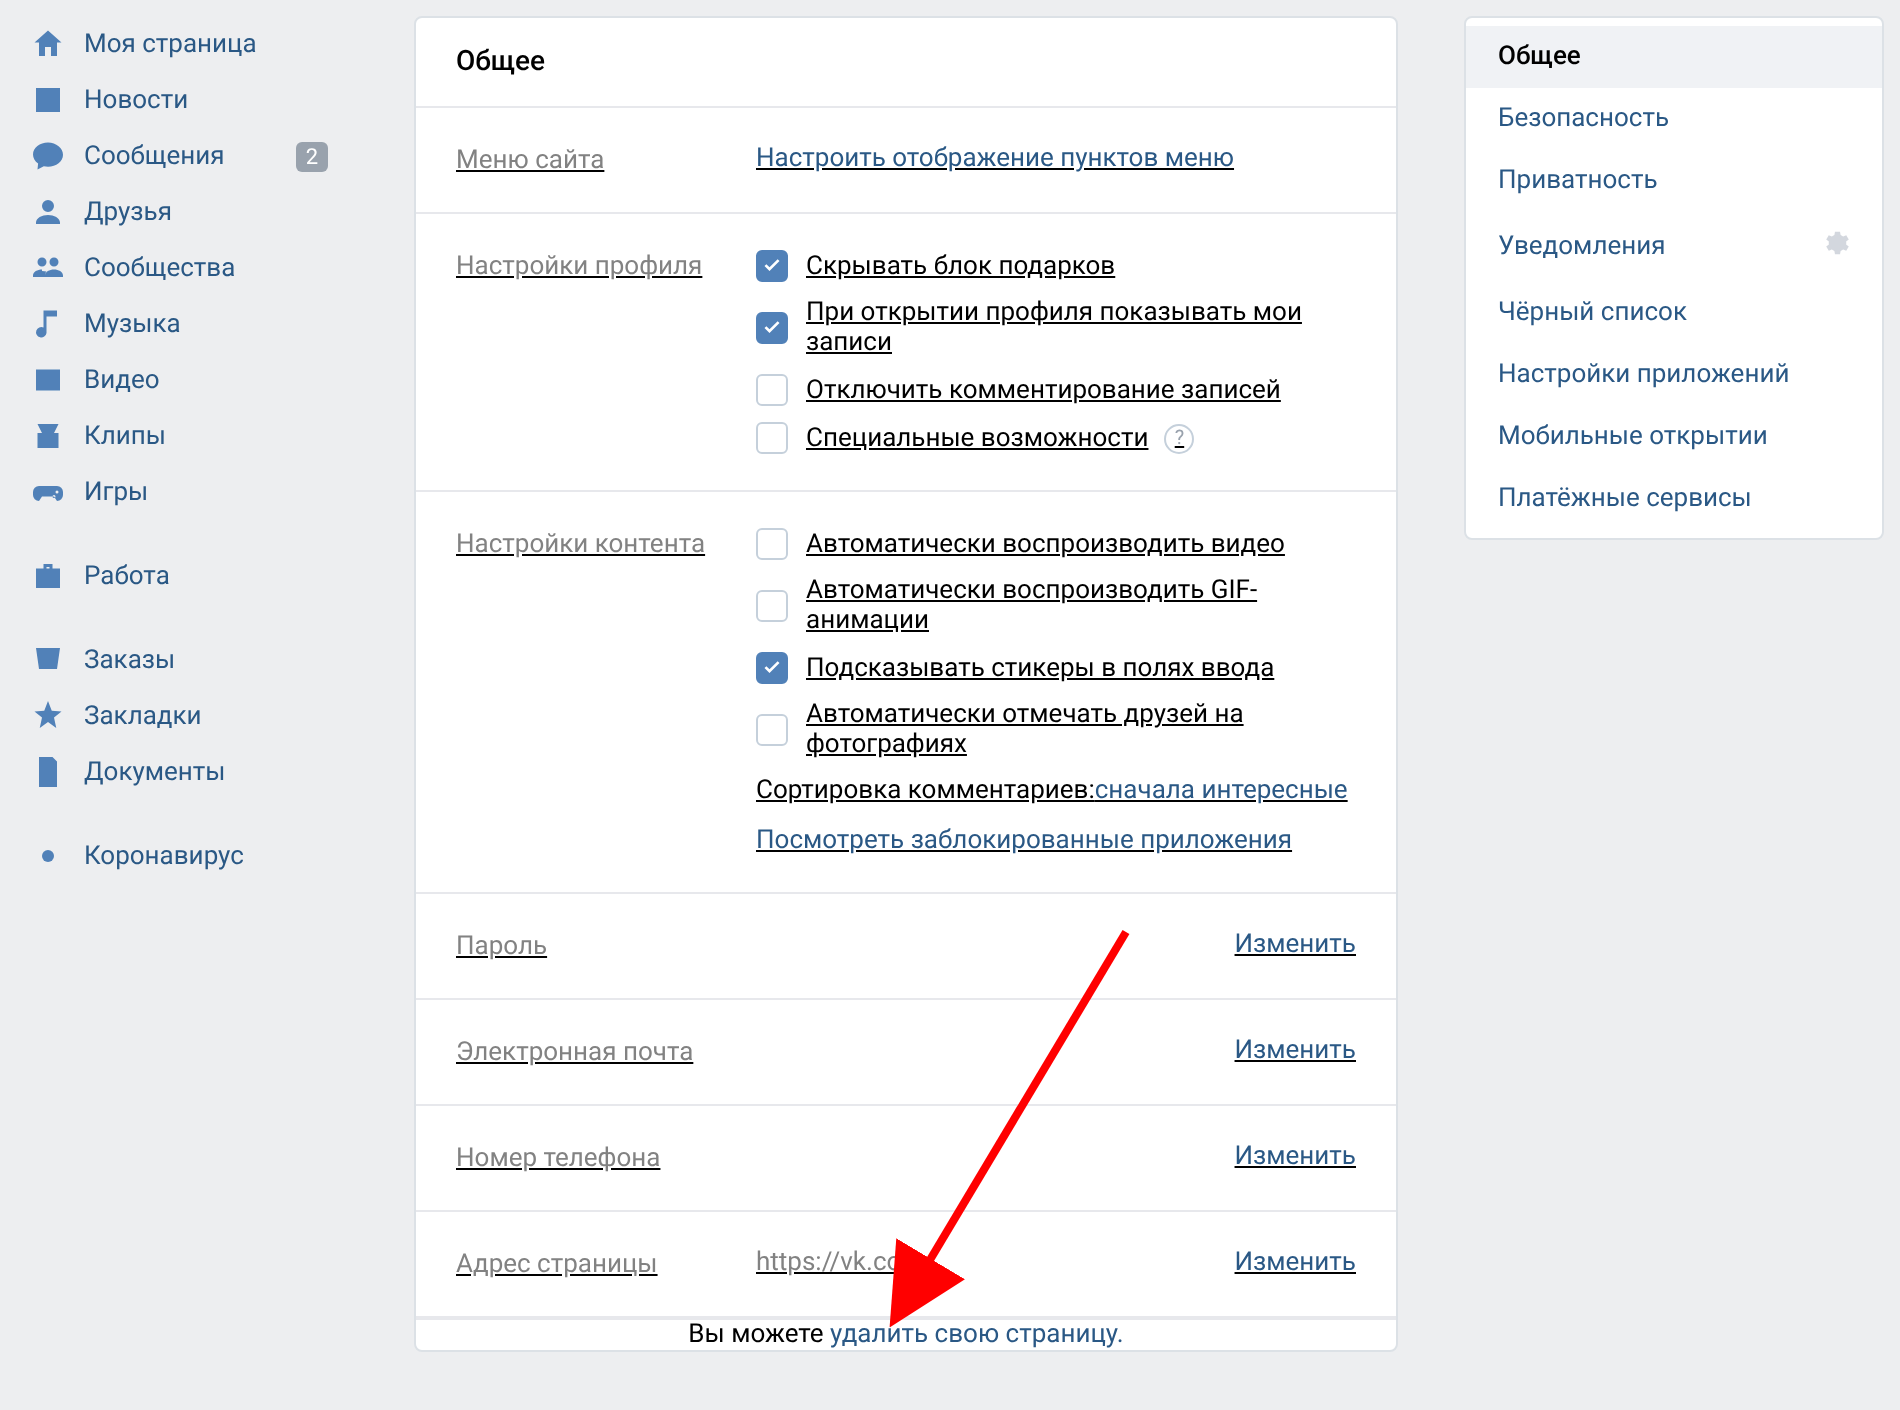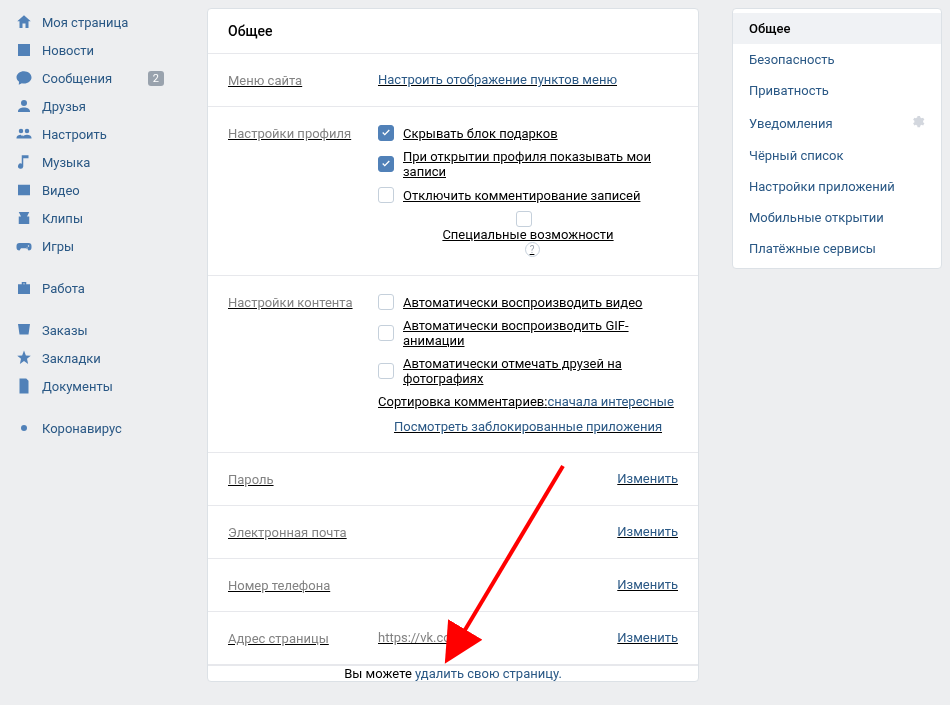--- a/index.html
+++ b/index.html
@@ -15,21 +15,21 @@
   .nav-gap { height: 14px; }
   
   .main-wrap { flex: 1; padding: 0 8px 0 12px; }
   .card { background: #fff; border: 1px solid #dce1e6; border-radius: 4px; }
   .card-head { padding: 14px 20px 14px 20px; font-size: 14px; font-weight: 500; color: #000; border-bottom: 1px solid #e7e8ec; }
   .sect { display: flex; padding: 18px 20px; border-bottom: 1px solid #e7e8ec; text-decoration: underline; }
   .sect:last-of-type { border-bottom: none; }
   .sect-label { width: 150px; color: #828282; font-size: 13px; padding-top: 1px; flex-shrink:0;}
   .sect-body { flex: 1; color: #000;}
   .sect-row { display: flex; align-items: center; margin-bottom: 8px; }
-  .sect-row:last-child { margin-bottom: 0; flex-direction: column; }
+  .sect-row:last-child { margin-bottom: 0; }
   .link { color: #2a5885; cursor: pointer; }
   .right-link { margin-left: auto; color: #2a5885; cursor: pointer; }
   .cb { width: 16px; height: 16px; border-radius: 3px; margin-right: 9px; display: inline-flex; align-items: center; justify-content: center; border: 1px solid #c5d0db; flex-shrink:0; cursor:pointer;}
   .cb.checked { background: #5181b8; border-color: #5181b8; }
   .cb.checked svg { width: 10px; height: 10px; fill: #fff; }
   .help { width: 15px; height: 15px; border: 1px solid #c5d0db; border-radius: 50%; color:#99a2ad; font-size: 10px; display:inline-flex; align-items:center; justify-content:center; margin-left:8px; cursor:pointer;}
   .muted { color: #828282; }
   .footer { text-align: center; border-top: 1px solid #e7e8ec; font-size: 13px; }
   
   .rightnav { width: 218px; padding: 0 8px 0 0; }
@@ -79,21 +79,21 @@
           </svg>
         </span>
         <span class="nav-label">Друзья</span>
       </div>
   <div class="nav-item">
         <span class="nav-icon">
           <svg viewBox="0 0 24 24">
             <path d="M8 11a3 3 0 1 0-3-3 3 3 0 0 0 3 3zm8 0a3 3 0 1 0-3-3 3 3 0 0 0 3 3zm-8 2c-3 0-6 1.5-6 4v1h8v-1c0-1 .4-1.9 1-2.6-.9-.2-2-.4-3-.4zm8 0c-3 0-6 1.5-6 4v1h12v-1c0-2.5-3-4-6-4z"></path>
           </svg>
         </span>
-        <span class="nav-label">Настроить</span>
+        <span class="nav-label">Сообщества</span>
       </div>
   <div class="nav-item">
         <span class="nav-icon">
           <svg viewBox="0 0 24 24">
             <path d="M9 3v11.3A3.5 3.5 0 1 0 11 18V7h7V3z"></path>
           </svg>
         </span>
         <span class="nav-label">Музыка</span>
       </div>
   <div class="nav-item">
@@ -209,20 +209,28 @@
     <div class="sect">
       <div class="sect-label">Настройки контента</div>
       <div class="sect-body">
         <div class="sect-row">
               <span class="cb"></span>
               <span>Автоматически воспроизводить видео</span>
             </div>
         <div class="sect-row">
               <span class="cb"></span>
               <span>Автоматически воспроизводить GIF-анимации</span>
+            </div>
+        <div class="sect-row">
+              <span class="cb checked">
+                <svg viewBox="0 0 16 16">
+                  <path d="M2 8l4 4 8-8-1.5-1.5L6 9 3.5 6.5z"></path>
+                </svg>
+              </span>
+              <span>Подсказывать стикеры в полях ввода</span>
             </div>
         <div class="sect-row">
               <span class="cb"></span>
               <span>Автоматически отмечать друзей на фотографиях</span>
             </div>
         <div class="sect-row" style="margin-top:2px;">
               <span>Сортировка комментариев: </span>
               <span class="link">сначала интересные</span>
             </div>
         <div class="sect-row" style="margin-top:10px;">

